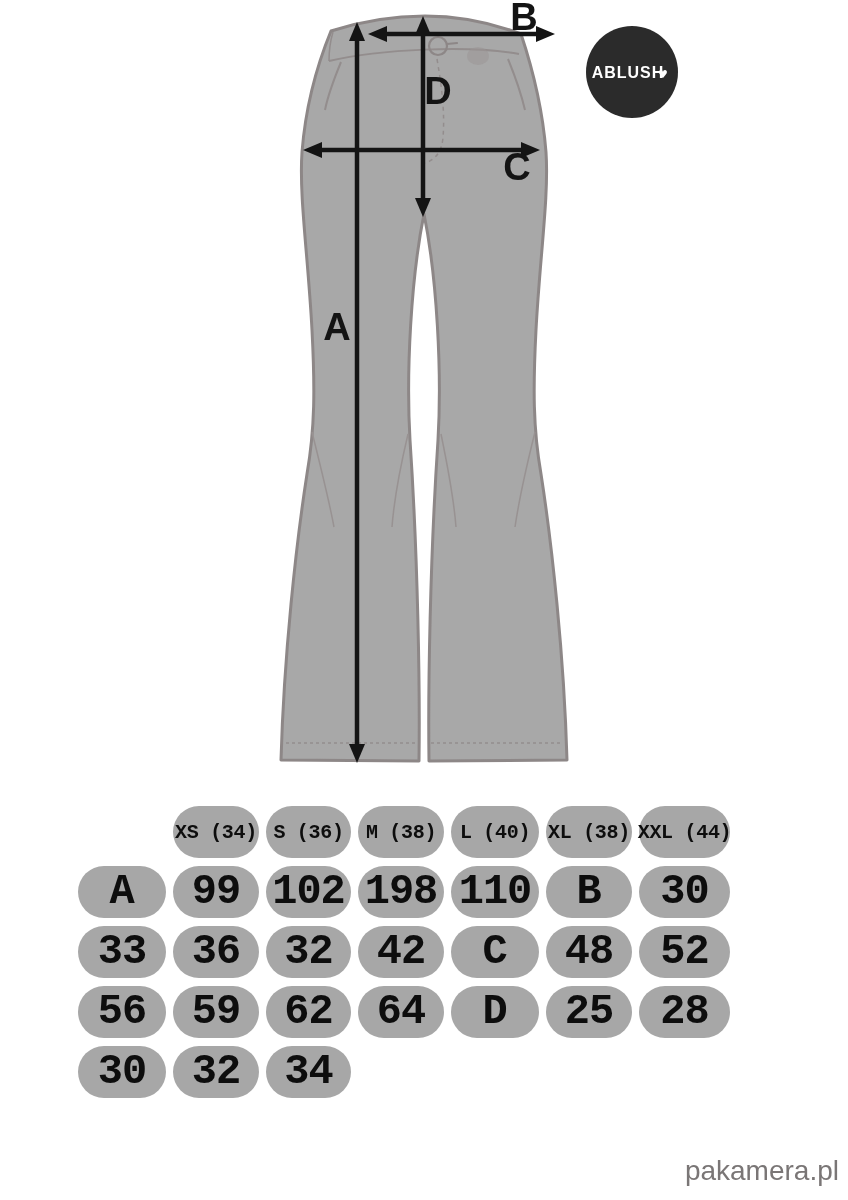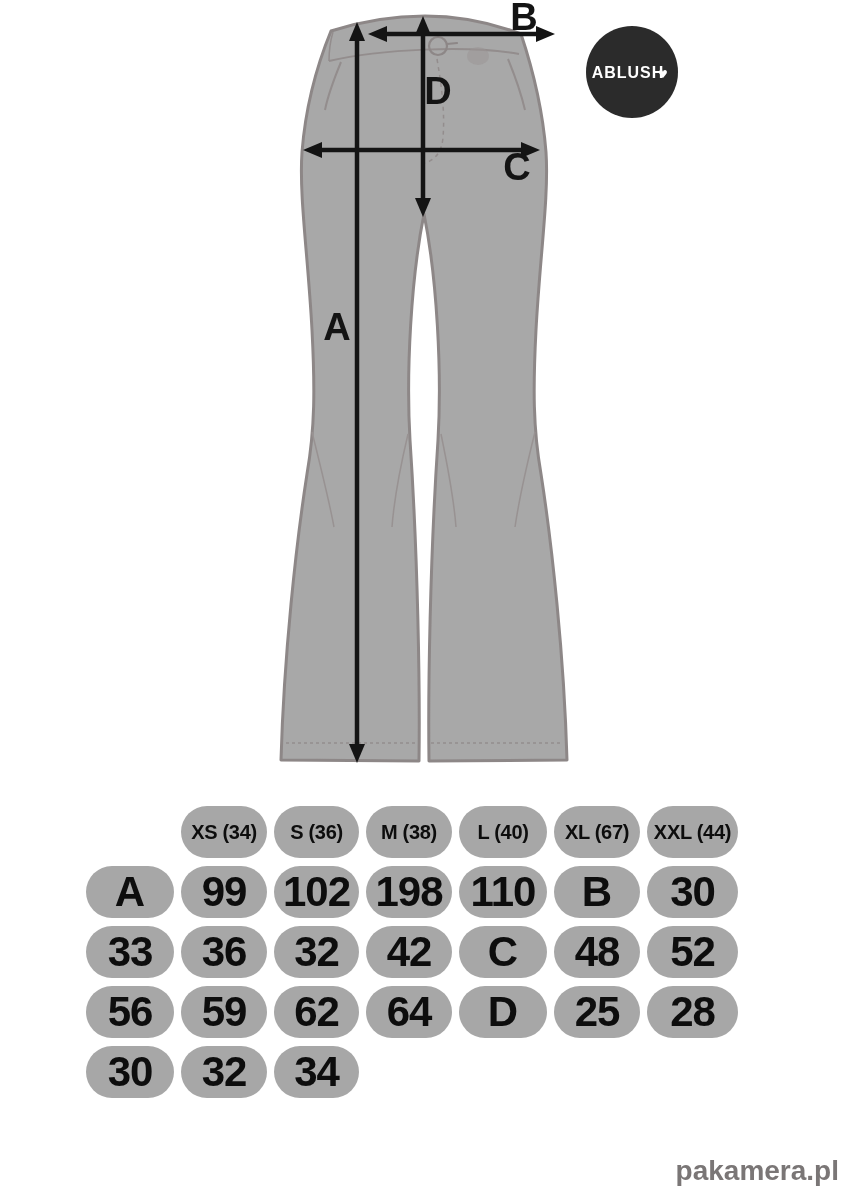--- a/index.html
+++ b/index.html
@@ -10,25 +10,26 @@
     font-family: "Liberation Sans", sans-serif;
     overflow: hidden;
   }
   .canvas { position: absolute; inset: 0; background: #ffffff; }
 
   svg.diagram { position: absolute; left: 0; top: 0; }
 
   
   .size-table {
     position: absolute;
-    left: 86px; top: 806px;
+    left: 78px; top: 806px;
     display: grid;
     grid-template-columns: 88px 86px 85px 86px 88px 86px 91px;
     grid-template-rows: 52px 52px 52px 52px 52px;
     gap: 8px 7px;
+    font-family: Liberation Mono, monospace;
   }
   .pill {
     background: #a7a7a7;
     border-radius: 27px;
     display: flex;
     align-items: center;
     justify-content: center;
     color: #0d0d0d;
     font-weight: bold;
     white-space: nowrap;
@@ -38,21 +39,21 @@
   .pill.rowlabel { font-size: 42px; }
   .pill.value    { font-size: 42px; letter-spacing: -1px; }
 
   
   .watermark {
     position: absolute;
     right: 9px; bottom: 13px;
     font-size: 28px;
     color: #7a7676;
     letter-spacing: 0px;
-    font-weight: bold;
+    font-weight: normal;
   }
 </style>
 </head>
 <body>
 
 <div class="canvas">
 
   <svg class="diagram" width="848" height="800" viewBox="0 0 848 800">
 
     <g>
@@ -129,21 +130,21 @@
     </g>
   </svg>
 
   <div class="size-table">
 
     <div class="pill cell-empty"></div>
     <div class="pill header">XS (34)</div>
     <div class="pill header">S (36)</div>
     <div class="pill header">M (38)</div>
     <div class="pill header">L (40)</div>
-    <div class="pill header">XL (67)</div>
+    <div class="pill header">XL (38)</div>
     <div class="pill header">XXL (44)</div>
 
     <div class="pill rowlabel">A</div>
     <div class="pill value">99</div>
     <div class="pill value">102</div>
     <div class="pill value">198</div>
     <div class="pill value">110</div>
 
     <div class="pill rowlabel">B</div>
     <div class="pill value">30</div>

